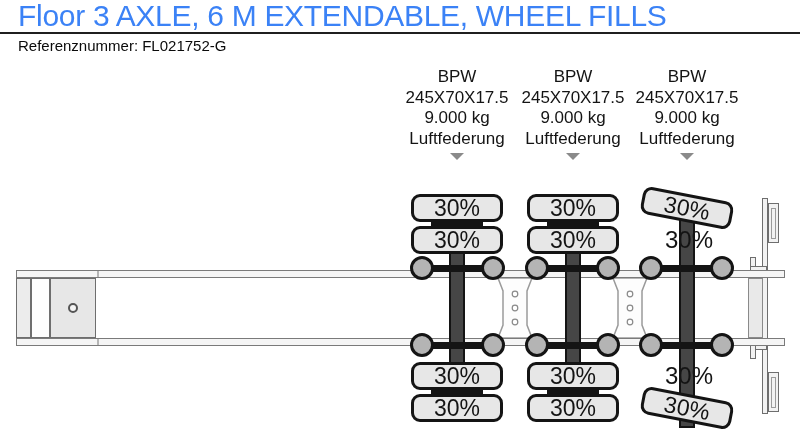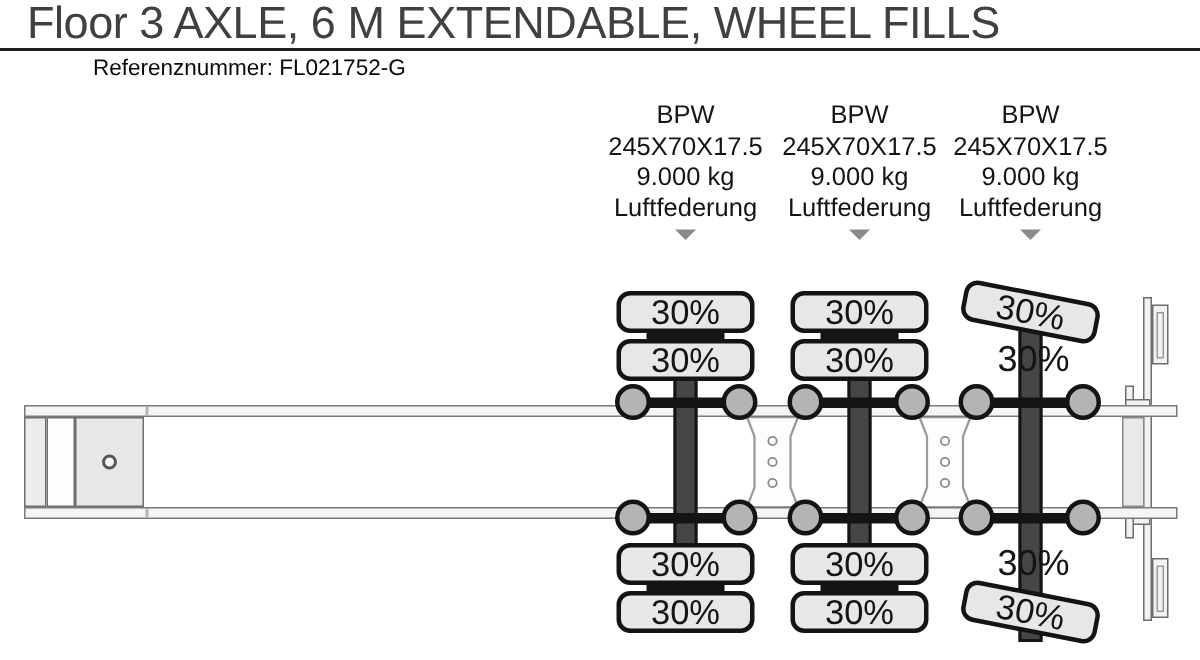--- a/index.html
+++ b/index.html
@@ -1,23 +1,23 @@
 <!DOCTYPE html>
 <html><head>
 <meta charset="utf-8">
 <style>
   html,body{margin:0;padding:0;background:#fff;}
   .screen{position:relative;width:800px;height:440px;background:#ffffff;overflow:hidden;
           font-family:"Liberation Sans","DejaVu Sans",sans-serif;color:#000;}
   .abs{position:absolute;box-sizing:border-box;}
 
   
-  .page-title{left:18px;top:0px;font-size:30px;line-height:32px;white-space:nowrap;letter-spacing:-0.3px;color:#404040;}
+  .page-title{left:18px;top:0px;font-size:30px;line-height:32px;white-space:nowrap;letter-spacing:-0.3px;color:#3b82f6;}
   .title-rule{left:0;top:32px;width:800px;height:0;border-top:2px solid #1f1f1f;}
-  .ref-line{left:18px;top:37px;font-size:15px;color:#0a0a0a;margin-left:44px;}
+  .ref-line{left:18px;top:37px;font-size:15px;color:#0a0a0a;}
 
   
   .axle-label{top:67px;width:150px;text-align:center;font-size:17px;line-height:20.5px;white-space:nowrap;color:#141414;}
   .marker{width:0;height:0;border-left:7px solid transparent;border-right:7px solid transparent;
           border-top:7px solid #8a8a8a;margin:4px auto 0;}
 
   
   .rail{height:8px;background:#f5f5f5;border:1px solid #7a7a7a;z-index:2;}
   .joint{width:2px;height:6px;background:#b5b5b5;z-index:3;}
   .fbox{top:278px;height:60px;border:1px solid #6e6e6e;z-index:1;}

